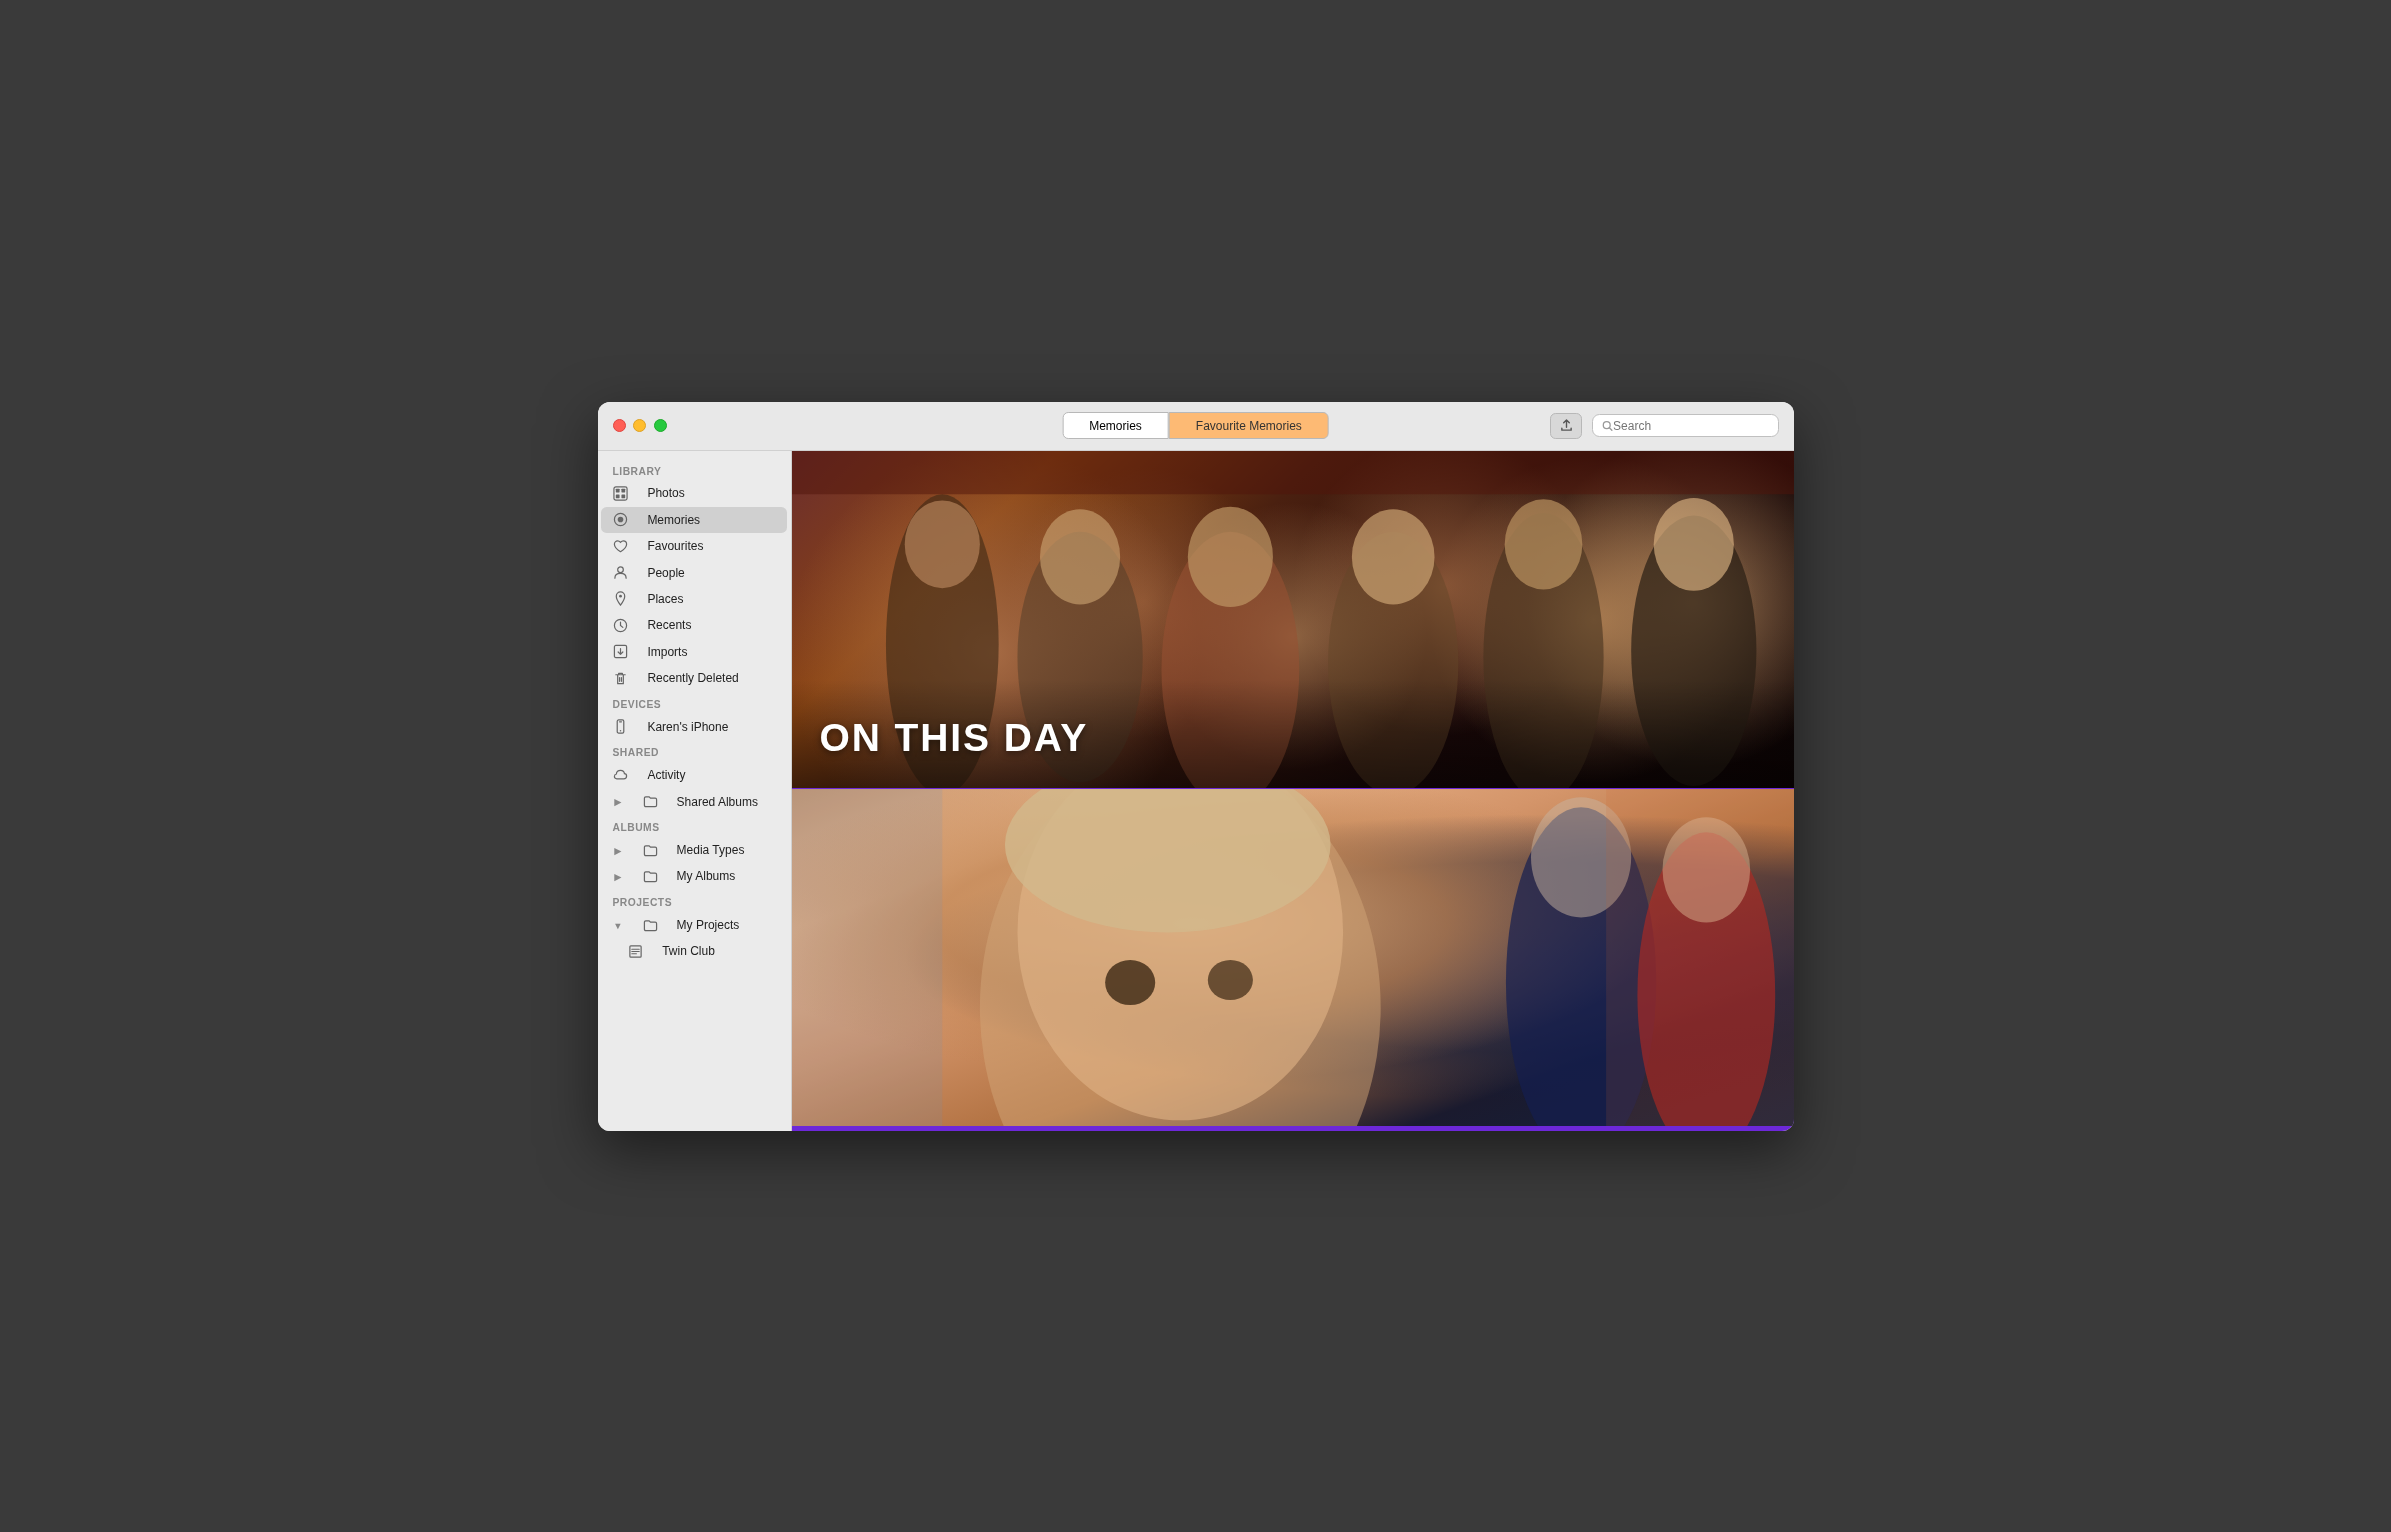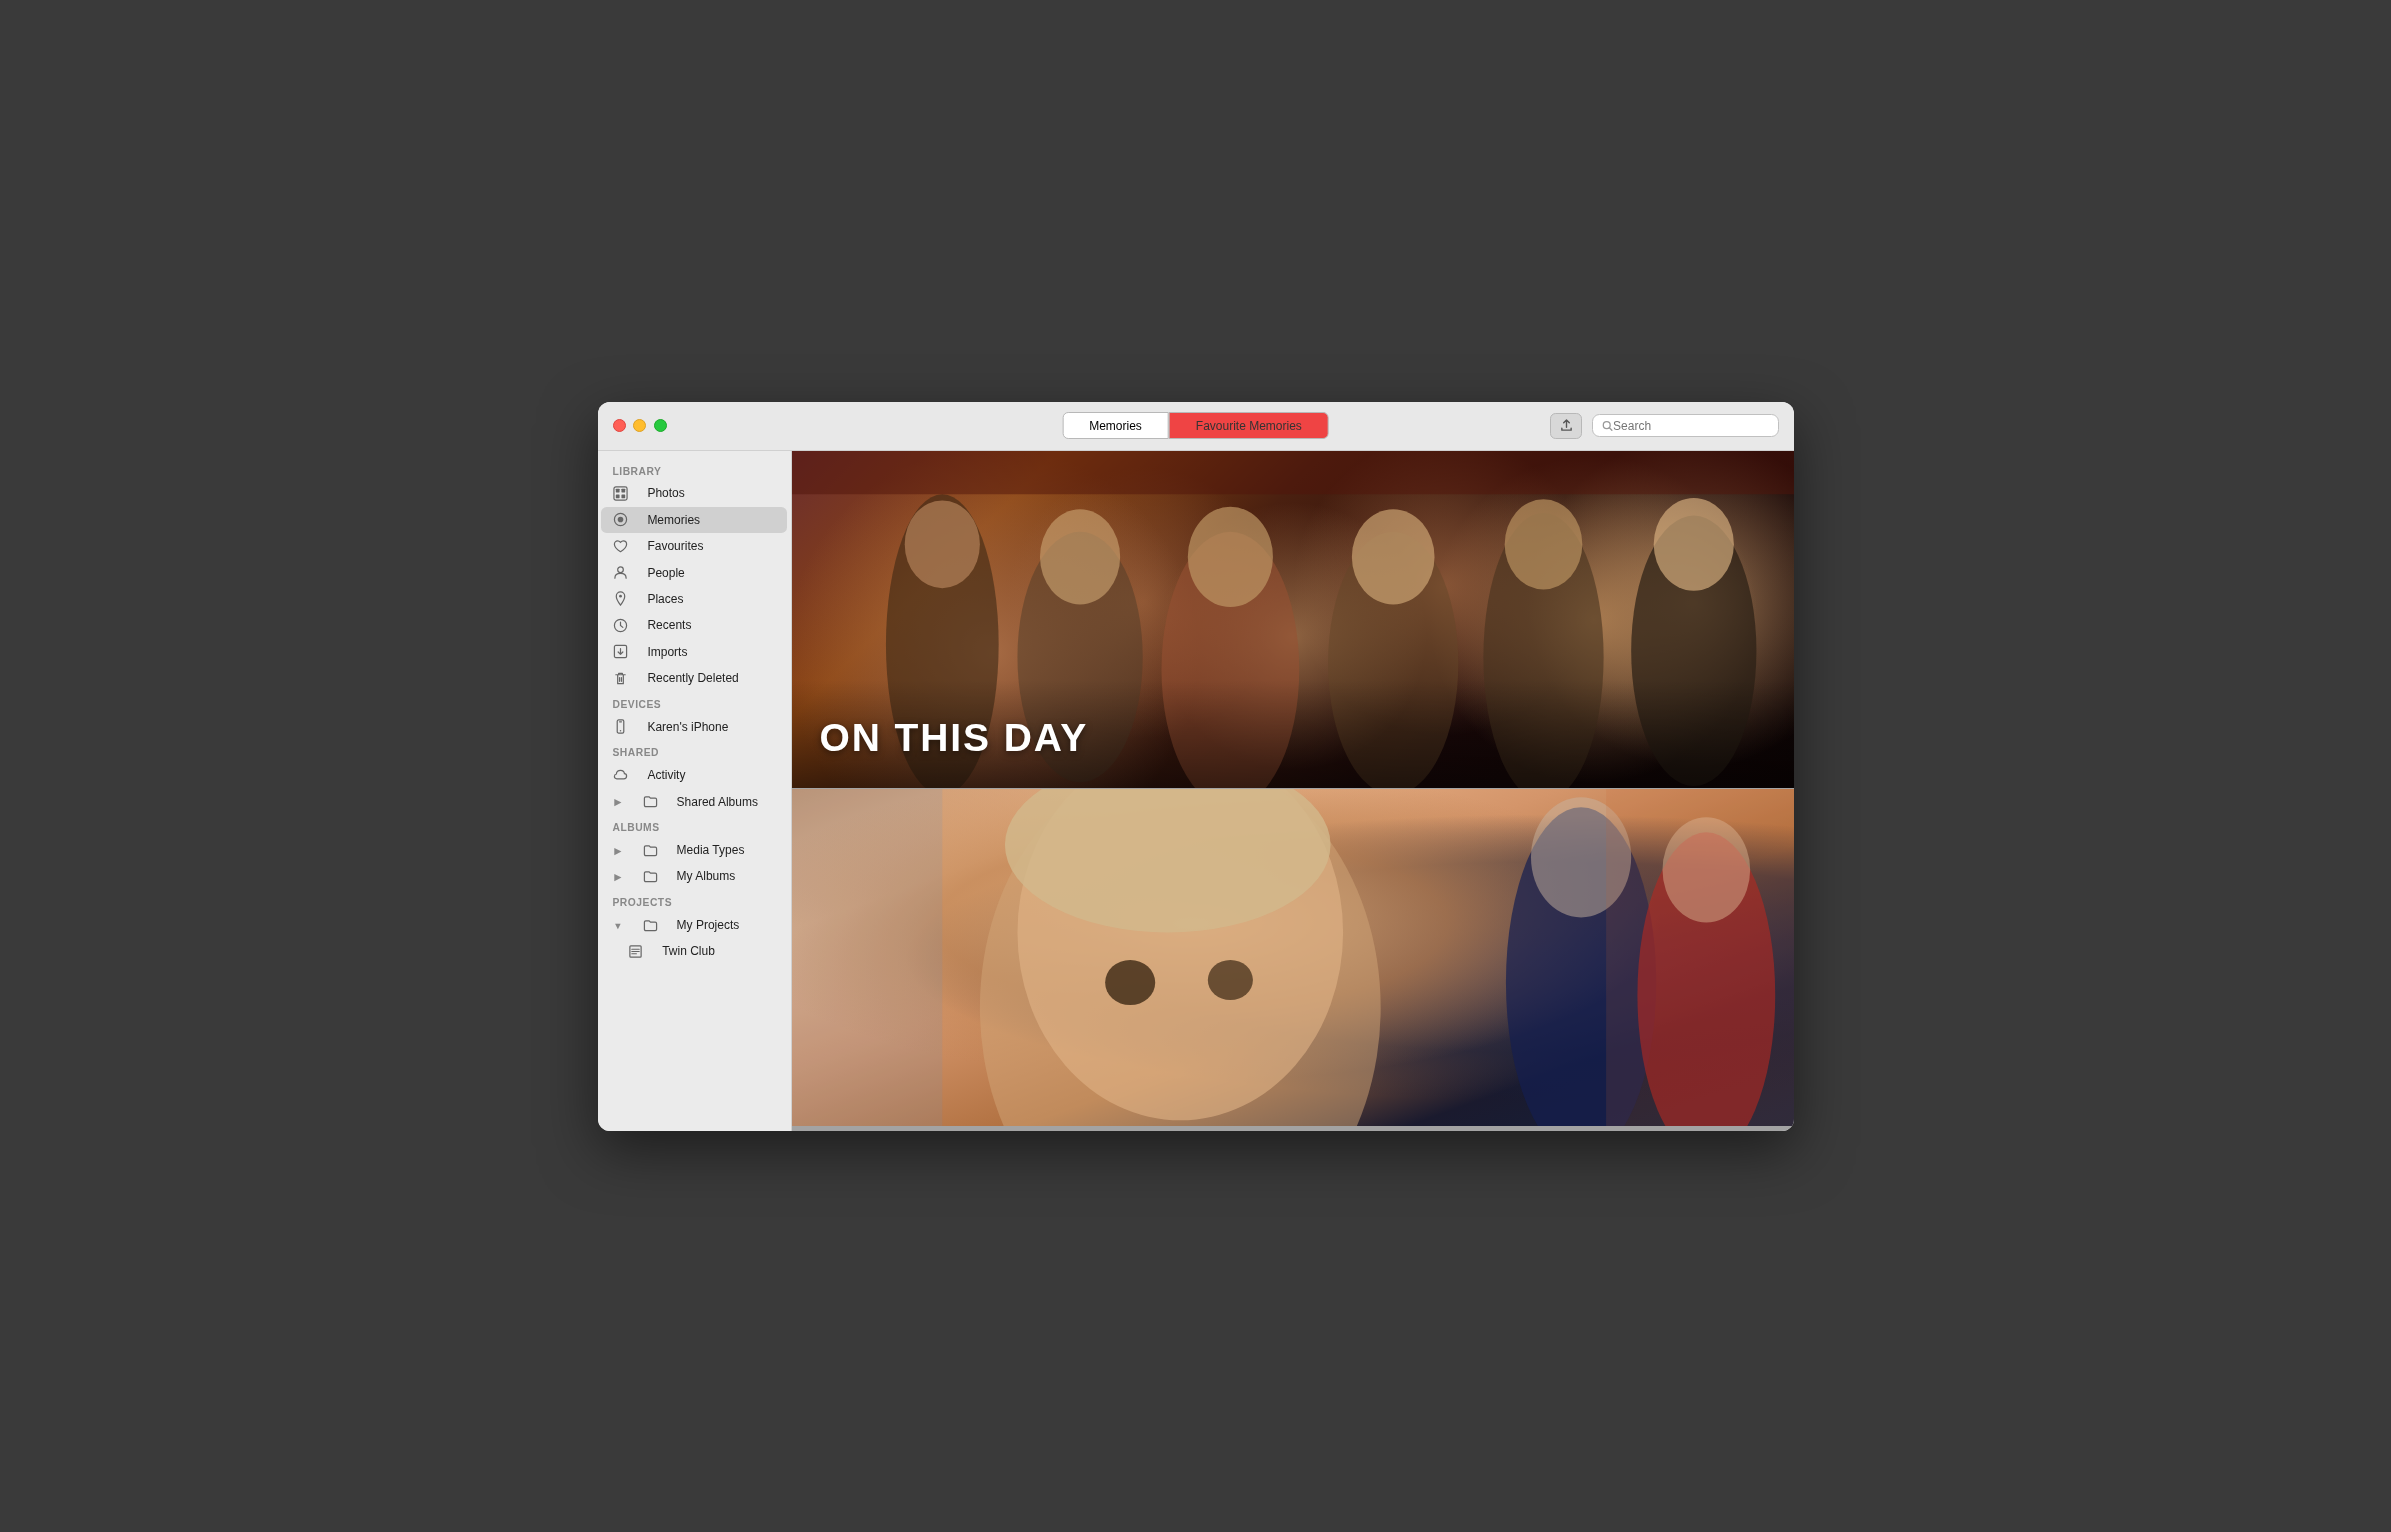--- a/index.html
+++ b/index.html
@@ -58,21 +58,21 @@
       transform: translateX(-50%);
       display: flex;
       gap: 0;
     }
 
     .tab-btn {
       padding: 5.6px 26px;
       font-size: 12px;
       font-weight: 500;
       color: #333;
-      background: #ef4444;
+      background: #fdba74;
       border: 0.9px solid #b8b8b8;
       cursor: pointer;
     }
 
     .tab-btn:first-child {
       border-radius: 5.6px 0 0 5.6px;
     }
 
     .tab-btn:last-child {
       border-radius: 0 5.6px 5.6px 0;
@@ -193,21 +193,21 @@
       flex-shrink: 0;
     }
 
     .sidebar-item-text {
       flex: 1;
     }
 
     
     .content-area {
       flex: 1;
-      background: #a3a3a3;
+      background: #6d28d9;
       overflow-y: auto;
       display: flex;
       flex-direction: column;
       gap: 0;
     }
 
     .memory-card {
       position: relative;
       width: 100%;
       height: 337px;

